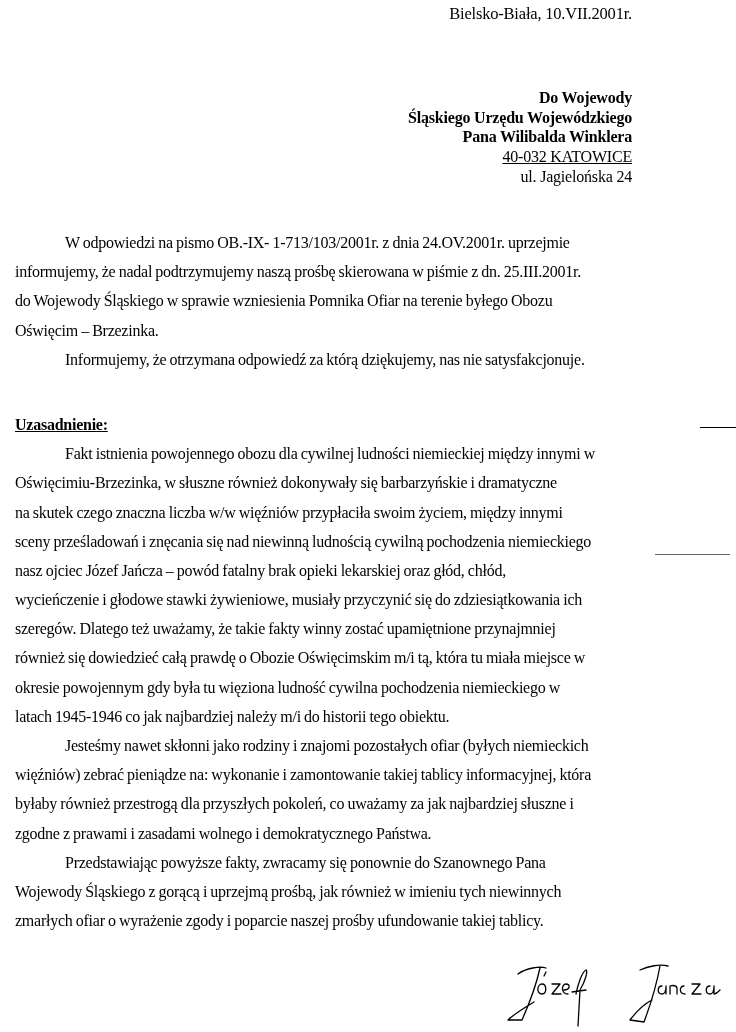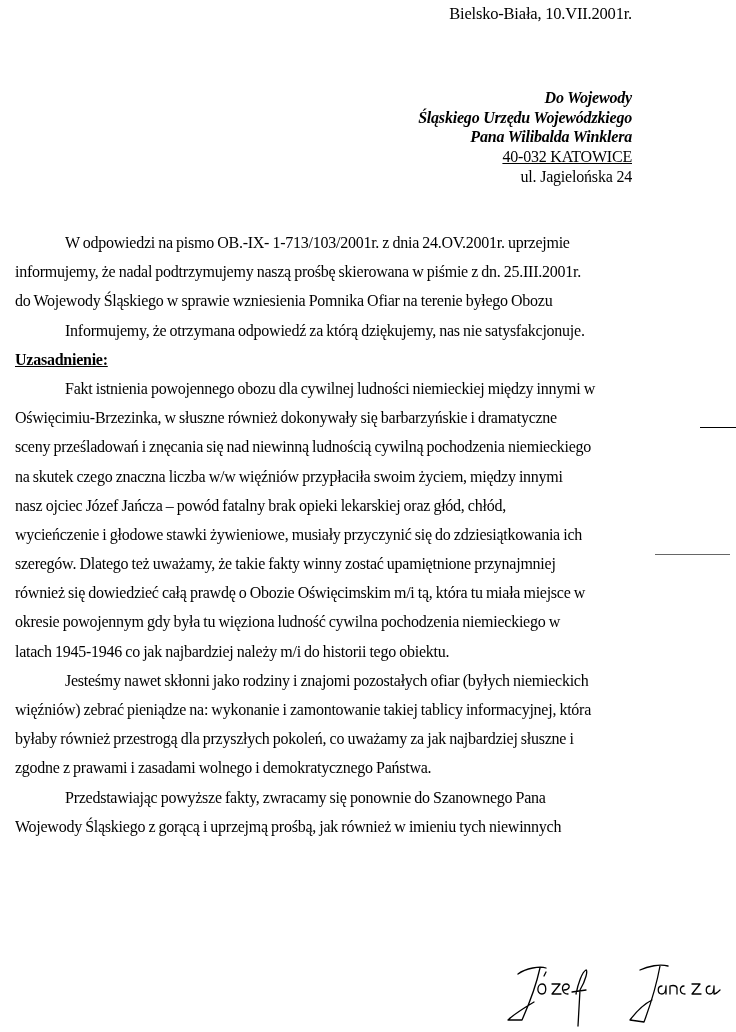--- a/index.html
+++ b/index.html
@@ -31,21 +31,21 @@
     .date {
       top: 4px;
       font-size: 16.5px;
     }
     .addressee {
       top: 88px;
       font-weight: bold;
       font-size: 16px;
       line-height: 19.5px;
     }
-    .addressee div { white-space: nowrap; font-style: italic; }
+    .addressee div { white-space: nowrap; }
     .postal {
       top: 147px;
       font-size: 16px;
       line-height: 20px;
     }
     .postal .city { text-decoration: underline; }
 
     .body-text {
       position: absolute;
       left: 15px;
@@ -57,20 +57,21 @@
       word-spacing: -0.5px;
     }
     .line {
       white-space: nowrap;
       height: 29.2px;
     }
     .indent { padding-left: 50px; }
     .heading {
       font-weight: bold;
       text-decoration: underline;
+      margin-top: 36px;
     }
     .signature {
       position: absolute;
       left: 500px;
       top: 958px;
       width: 236px;
       height: 74px;
     }
     .signature svg { width: 100%; height: 100%; }
     .margin-mark {
@@ -94,40 +95,42 @@
 
   <div class="right-block postal">
     <div class="city">40-032 KATOWICE</div>
     <div>ul. Jagielońska 24</div>
   </div>
 
   <div class="body-text">
     <div class="line indent">W odpowiedzi na pismo OB.-IX- 1-713/103/2001r. z dnia 24.OV.2001r. uprzejmie</div>
     <div class="line">informujemy, że nadal podtrzymujemy naszą prośbę skierowana w piśmie z dn. 25.III.2001r.</div>
     <div class="line">do Wojewody Śląskiego w sprawie wzniesienia Pomnika Ofiar na terenie byłego Obozu</div>
+    <div class="line">Oświęcim – Brzezinka.</div>
     <div class="line indent">Informujemy, że otrzymana odpowiedź za którą dziękujemy, nas nie satysfakcjonuje.</div>
 
     <div class="line heading">Uzasadnienie:</div>
 
     <div class="line indent">Fakt istnienia powojennego obozu dla cywilnej ludności niemieckiej między innymi w</div>
     <div class="line">Oświęcimiu-Brzezinka, w słuszne również dokonywały się barbarzyńskie i dramatyczne</div>
+    <div class="line">na skutek czego znaczna liczba w/w więźniów przypłaciła swoim życiem, między innymi</div>
     <div class="line">sceny prześladowań i znęcania się nad niewinną ludnością cywilną pochodzenia niemieckiego</div>
-    <div class="line">na skutek czego znaczna liczba w/w więźniów przypłaciła swoim życiem, między innymi</div>
     <div class="line">nasz ojciec Józef Jańcza – powód fatalny brak opieki lekarskiej oraz głód, chłód,</div>
     <div class="line">wycieńczenie i głodowe stawki żywieniowe, musiały przyczynić się do zdziesiątkowania ich</div>
     <div class="line">szeregów. Dlatego też uważamy, że takie fakty winny zostać upamiętnione przynajmniej</div>
     <div class="line">również się dowiedzieć całą prawdę o Obozie Oświęcimskim m/i tą, która tu miała miejsce w</div>
     <div class="line">okresie powojennym gdy była tu więziona ludność cywilna pochodzenia niemieckiego w</div>
     <div class="line">latach 1945-1946 co jak najbardziej należy m/i do historii tego obiektu.</div>
     <div class="line indent">Jesteśmy nawet skłonni jako rodziny i znajomi pozostałych ofiar (byłych niemieckich</div>
     <div class="line">więźniów) zebrać pieniądze na: wykonanie i zamontowanie takiej tablicy informacyjnej, która</div>
     <div class="line">byłaby również przestrogą dla przyszłych pokoleń, co uważamy za jak najbardziej słuszne i</div>
     <div class="line">zgodne z prawami i zasadami wolnego i demokratycznego Państwa.</div>
     <div class="line indent">Przedstawiając powyższe fakty, zwracamy się ponownie do Szanownego Pana</div>
     <div class="line">Wojewody Śląskiego z gorącą i uprzejmą prośbą, jak również w imieniu tych niewinnych</div>
+    <div class="line">zmarłych ofiar o wyrażenie zgody i poparcie naszej prośby ufundowanie takiej tablicy.</div>
   </div>
 
   <div class="margin-mark" style="left:700px; top:427px; width:36px;"></div>
   <div class="margin-mark" style="left:655px; top:554px; width:75px; opacity:0.6;"></div>
 
   <div class="signature">
     <svg viewBox="0 0 236 74" xmlns="http://www.w3.org/2000/svg">
       <g fill="none" stroke="#000" stroke-width="1.3" stroke-linecap="round" stroke-linejoin="round">
 
         <path d="M18 16 C 26 10, 40 8, 46 10 M40 10 C 36 28, 30 44, 22 62 L 8 62 C 14 56, 24 50, 34 44"></path>

